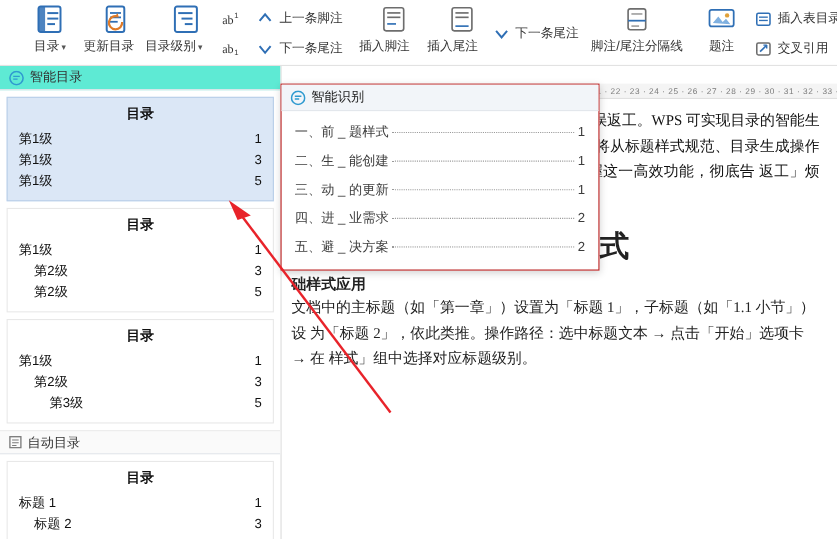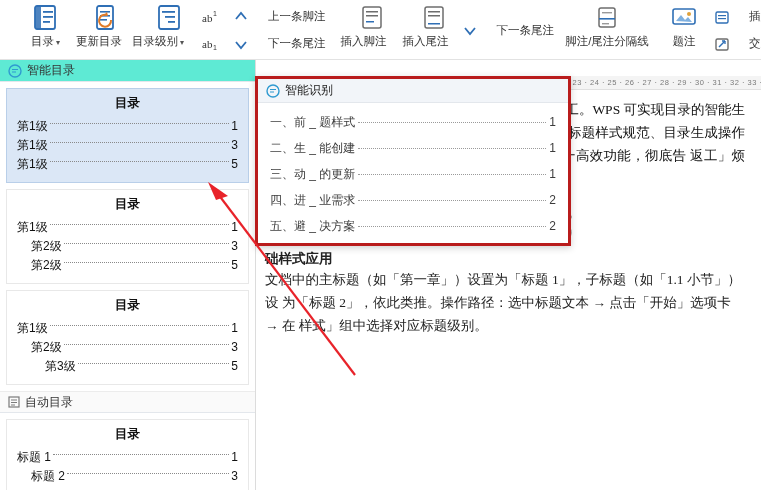--- a/index.html
+++ b/index.html
@@ -29,21 +29,21 @@
   }
   .rb-btn .glyph { height:30px; display:flex; align-items:center; justify-content:center; }
   .rb-btn .lbl { font-size:11.5px; color:#333; white-space:nowrap; margin-top:1px; }
   .rb-btn.wide { min-width:62px;align-items:flex-end; }
   .caret { font-size:8px; color:#555; margin-left:2px; }
 
   
   .rb-stack { display:flex; flex-direction:column; justify-content:center; height:58px; padding-top:2px;}
   .rb-srow { display:flex; align-items:center; height:27px; padding:0 5px; white-space:nowrap; }
   .rb-srow .sglyph { width:20px; display:flex; align-items:flex-end; justify-content:center; }
-  .rb-srow .slbl { font-size:11.5px; color:#333; margin-left:17px;text-align:center; }
+  .rb-srow .slbl { font-size:11.5px; color:#333; margin-left:3px;text-align:center; }
 
   .rb-sep { width:1px; height:46px; background:#e6e6e6; margin:4px 3px 0 3px; }
 
   
   #ruler {
     position:absolute; left:255px; top:76px; width:506px; height:14px;
     background:#f4f4f4; border-bottom:1px solid #e0e0e0;
     font-size:7.5px; color:#7a7a7a; letter-spacing:0.5px;
     display:flex; align-items:center; overflow:hidden; white-space:nowrap;
     padding-left:4px;
@@ -78,36 +78,36 @@
     font-size:12px; color:#333;
   }
   .panel-head .p-ico { margin-right:5px; display:flex; }
   .toc-card {
     margin: 6px 6px 0 6px; padding: 6px 10px 8px 10px;
     background:#fff; border:1px solid #e8e8e8;
   }
   .toc-card.sel { background:#dbe7f6; border:1px solid #b9cfe9; }
   .toc-title { text-align:center; font-size:12.5px; font-weight:bold; margin-bottom:5px; color:#111; }
   .toc-row {
-    display:flex; align-items:center; font-size:12px; color:#111;
+    display:flex; align-items:flex-start; font-size:12px; color:#111;
     line-height:19px; white-space:nowrap; overflow:hidden;
   }
   .toc-row .dots {
     flex:1; overflow:hidden; margin:0 2px;
     border-bottom:1px dotted #8a8a8a; transform: translateY(-3px);
   }
   .toc-row .pg { color:#111; }
   .ind1 { padding-left:0; }
   .ind2 { padding-left:14px; }
   .ind3 { padding-left:28px; }
 
   
   #float-panel {
-    position:absolute; left:255px; top:76px; width:316px; height:170px;
-    background:#ffffff; border:3px solid #b91c1c;
+    position:absolute; left:255px; top:76px; width:290px; height:170px;
+    background:#ffffff; border:1px solid #b91c1c;
     box-shadow: 0 2px 7px rgba(0,0,0,0.18);
   }
   #float-panel .fp-head {
     height:24px; display:flex; align-items:center; padding:0 8px;
     background:#f2f5f9; border-bottom:1px solid #e3e7ec; font-size:12px;
   }
   #float-panel .fp-body { padding:6px 12px; }
   .fp-row {
     display:flex; align-items:baseline; font-size:12px; color:#3c3c3c;
     line-height:26px; white-space:nowrap;

